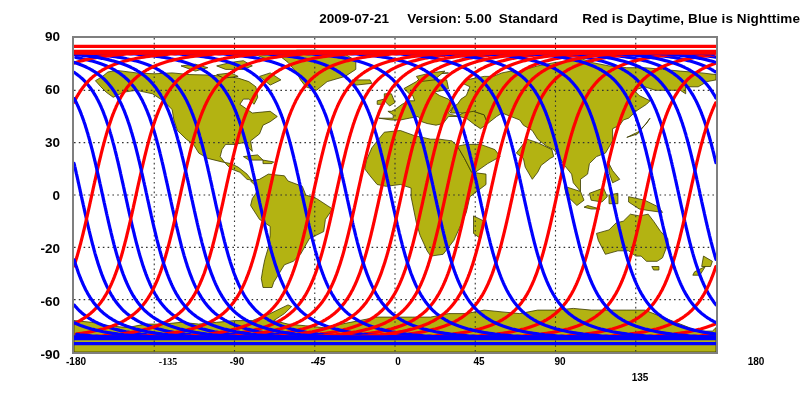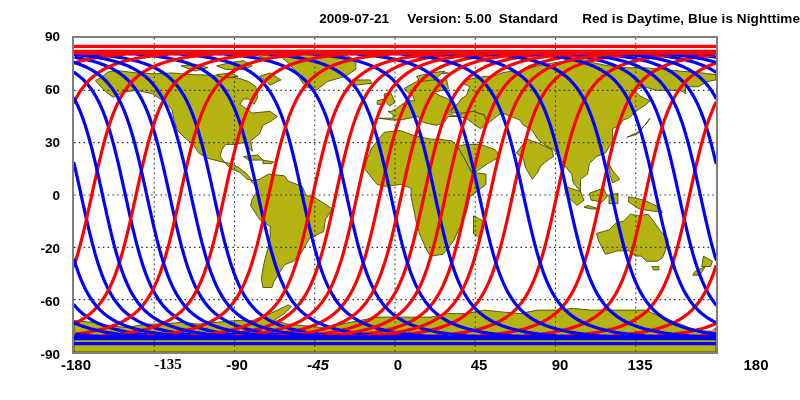--- a/index.html
+++ b/index.html
@@ -23,21 +23,21 @@
     border:2px solid #7f7f7f;box-sizing:border-box;background:#ffffff;
     overflow:hidden;
   }
   .plotsvg{position:absolute;left:0;top:0;width:642px;height:314px;display:block;}
   .ylab{
     position:absolute;text-align:right;width:56px;
     font-size:13.5px;font-weight:bold;color:#000;
   }
   .xlab{
     position:absolute;text-align:center;width:60px;
-    font-size:15px;font-weight:bold;color:#000;top:356px;
+    font-size:10px;font-weight:bold;color:#000;top:356px;
   }
 </style>
 </head>
 <body>
 
 <div id="fig">
 
   <div class="title"><span>2009-07-21</span><span class="t-gap1"></span><span>Version: 5.00</span><span class="t-gap2"></span><span>Standard</span><span class="t-gap3"></span><span>Red is Daytime, Blue is Nighttime</span></div>
 
   <div class="ylab" style="left:4px;top:29px;">90</div>
@@ -48,21 +48,21 @@
   <div class="ylab" style="left:4px;top:294px;">-60</div>
   <div class="ylab" style="left:4px;top:347px;">-90</div>
 
   <div class="xlab" style="left:46px;">-180</div>
   <div class="xlab" style="left:138px;font-family:Liberation Serif, serif;">-135</div>
   <div class="xlab" style="left:207px;">-90</div>
   <div class="xlab" style="left:288px;font-style:italic;">-45</div>
   <div class="xlab" style="left:368px;">0</div>
   <div class="xlab" style="left:449px;text-align:center;">45</div>
   <div class="xlab" style="left:530px;">90</div>
-  <div class="xlab" style="left:610px;">135</div>
+  <div class="xlab" style="left:610px;margin-top:16px;">135</div>
   <div class="xlab" style="left:726px;">180</div>
 
   <div class="plot">
     <svg class="plotsvg" id="mapsvg" viewBox="0 0 642 314" preserveAspectRatio="none">
       <rect id="bg" x="0" y="0" width="642" height="314" fill="#ffffff"></rect>
       <g id="land">
           <path d="M21.4 42.7 L28.5 38.4 L33.9 34.0 L42.8 32.4 L62.4 34.9 L80.3 35.8 L98.1 34.9 L115.9 36.6 L133.8 37.0 L151.6 38.4 L164.1 40.1 L174.8 43.6 L181.9 48.8 L183.7 59.3 L180.1 66.3 L174.8 61.1 L169.4 61.1 L165.9 66.3 L178.3 75.0 L196.2 73.3 L203.3 78.5 L196.2 83.7 L189.0 87.2 L185.5 95.9 L176.6 102.9 L178.3 113.4 L173.0 108.2 L169.4 104.7 L160.5 106.4 L151.6 106.4 L148.0 111.6 L146.2 118.6 L151.6 125.6 L156.9 130.8 L165.9 134.3 L173.0 141.3 L181.9 143.0 L178.3 143.0 L173.0 136.1 L164.1 129.1 L156.9 125.6 L148.0 123.9 L133.8 120.4 L124.8 115.1 L119.5 106.4 L112.3 101.2 L103.4 92.5 L99.9 82.0 L98.1 71.5 L89.2 62.8 L78.5 55.8 L62.4 52.3 L49.9 54.1 L39.2 59.3 L32.1 54.1 L26.8 48.8 L21.4 42.7 Z" fill="#b3b312" stroke="#3a3a00" stroke-width="0.8" stroke-linejoin="round"></path>
           <path d="M240.8 12.2 L267.5 14.0 L281.8 22.7 L281.8 31.4 L271.1 38.4 L253.2 43.6 L242.5 52.3 L231.8 48.8 L226.5 41.9 L222.9 34.9 L214.0 24.4 L205.1 17.4 L222.9 12.2 L240.8 12.2 Z" fill="#b3b312" stroke="#3a3a00" stroke-width="0.8" stroke-linejoin="round"></path>
           <path d="M142.7 27.9 L156.9 24.4 L169.4 22.7 L178.3 27.9 L169.4 31.4 L151.6 31.4 L142.7 27.9 Z" fill="#b3b312" stroke="#3a3a00" stroke-width="0.8" stroke-linejoin="round"></path>
           <path d="M107.0 27.9 L121.3 26.2 L133.8 29.7 L121.3 33.1 L107.0 27.9 Z" fill="#b3b312" stroke="#3a3a00" stroke-width="0.8" stroke-linejoin="round"></path>

